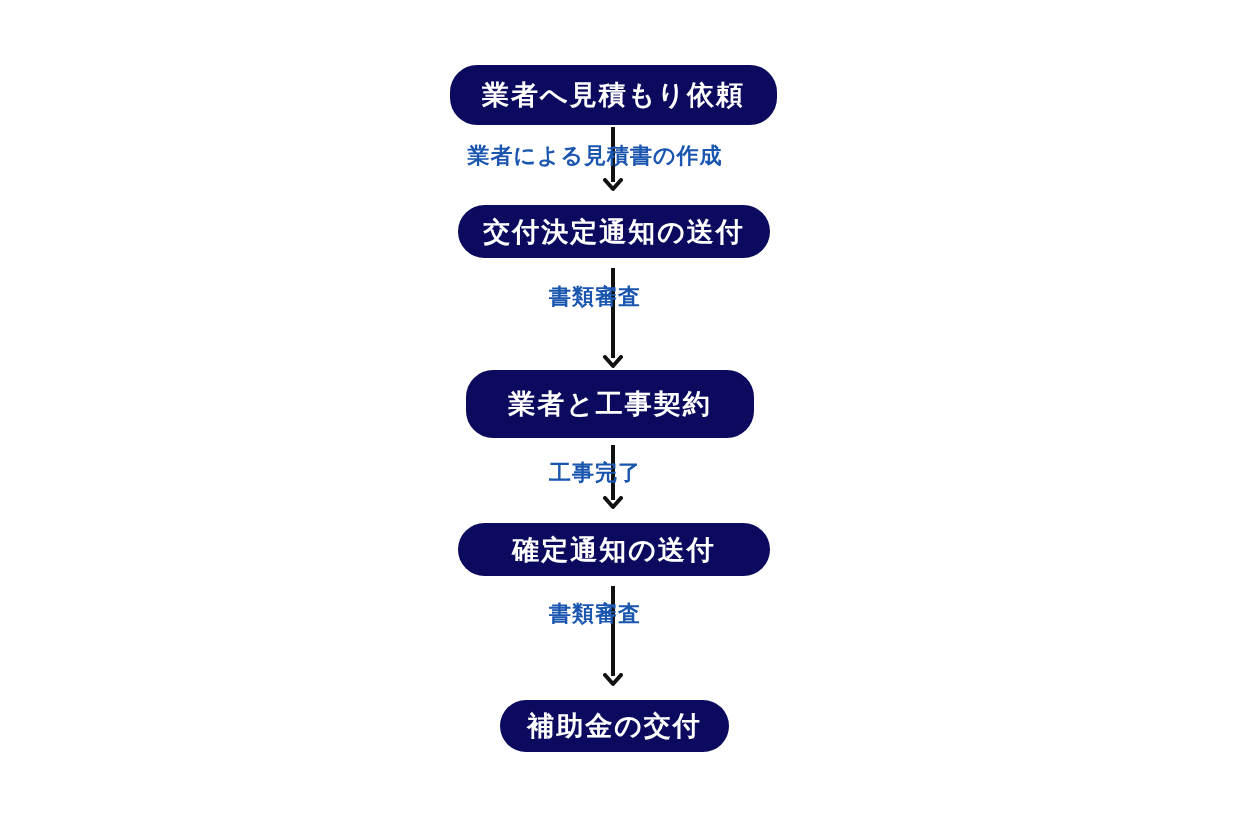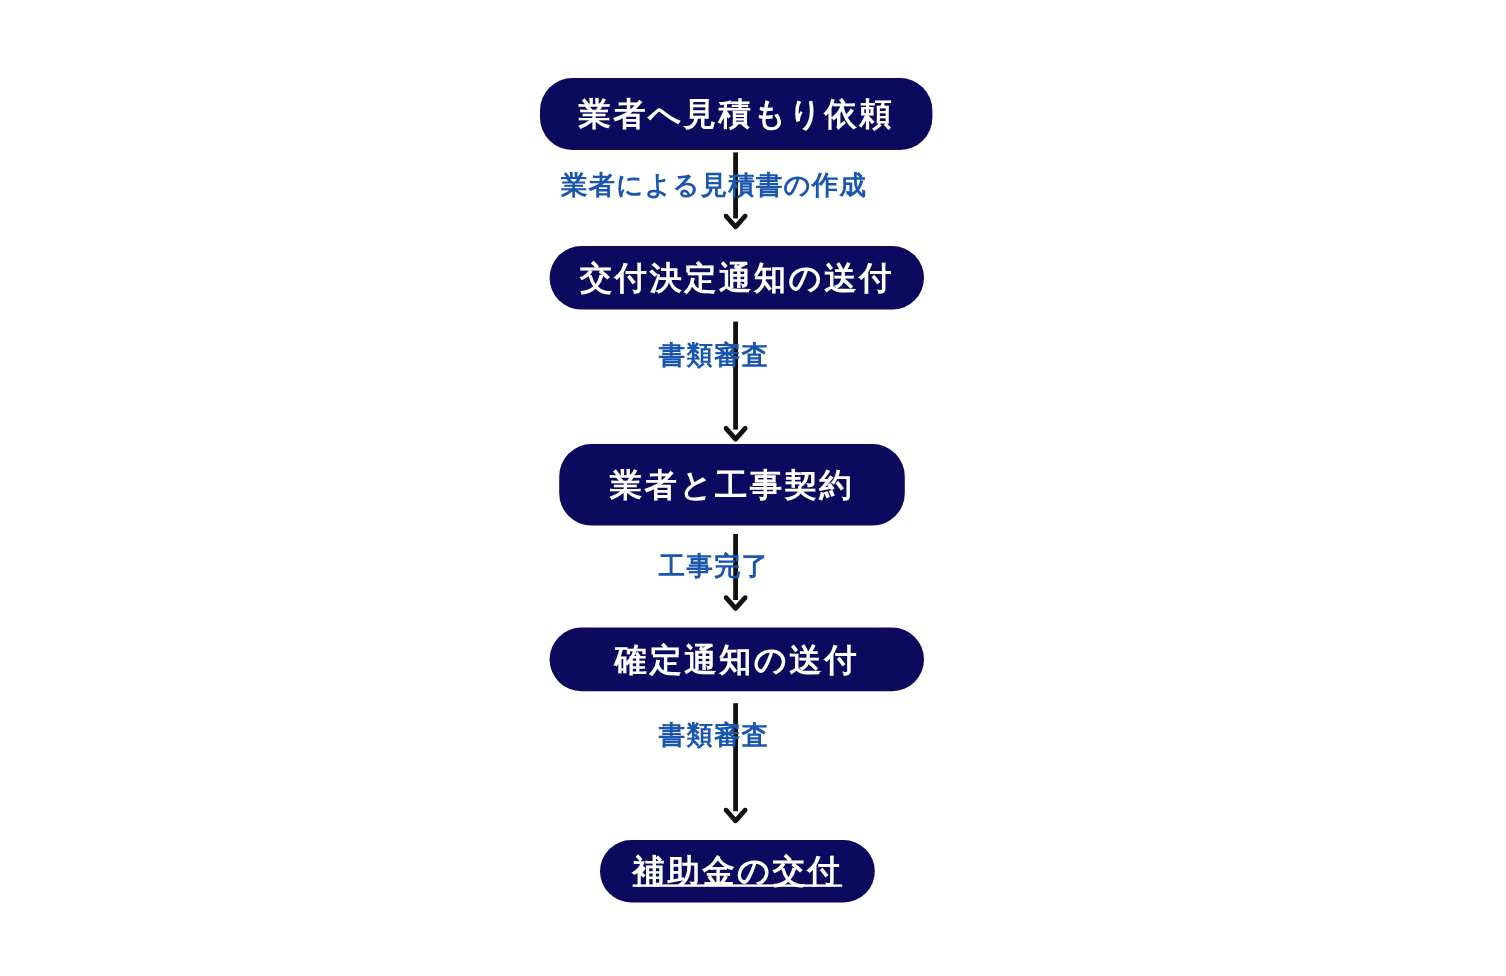--- a/index.html
+++ b/index.html
@@ -65,17 +65,17 @@
   </div>
 
   <div class="connector" style="top:586px; height:90px;"></div>
   <svg class="arrowhead" style="top:673px;" viewBox="0 0 20 14">
     <polyline points="2,2 10,11 18,2" fill="none" stroke="#111111" stroke-width="4" stroke-linecap="round" stroke-linejoin="round"></polyline>
   </svg>
   <div class="label" style="top:596px;">
     <span>書類審査</span>
   </div>
 
-  <div class="pill" style="left:500px; top:700px; width:229px; height:52px;text-decoration:underline;">
+  <div class="pill" style="left:500px; top:700px; width:229px; height:52px;">
     <span>補助金の交付</span>
   </div>
 
 </div>
 
 </body></html>

